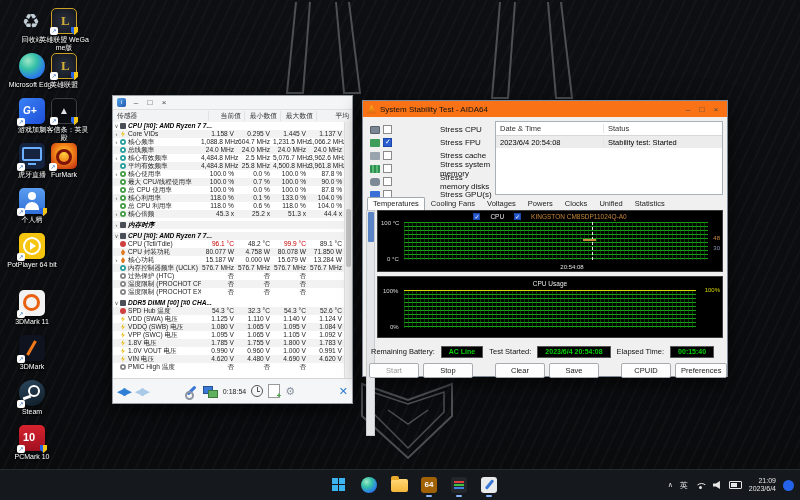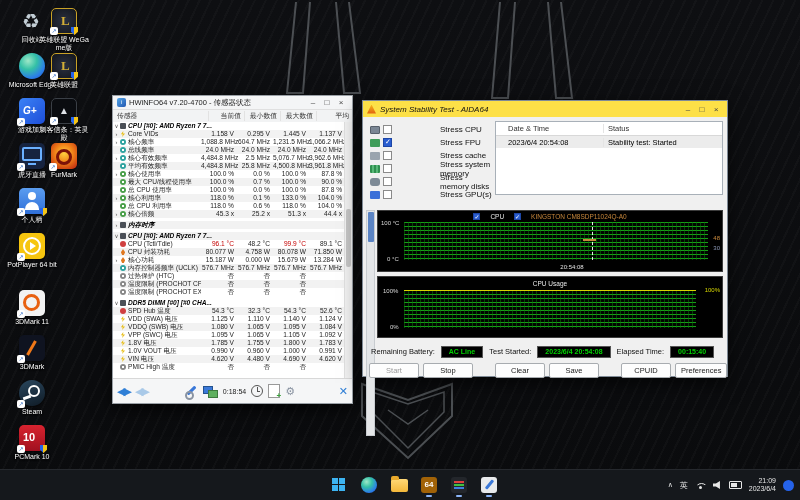--- a/index.html
+++ b/index.html
@@ -96,38 +96,38 @@
   #hw-time{font-size:7px;color:#222;}
   .clockico{width:12px;height:12px;border:1.5px solid #555;border-radius:50%;position:relative;box-sizing:border-box;}
   .clockico:before{content:"";position:absolute;width:1.5px;height:4px;background:#555;left:4.5px;top:1px;}
   .clockico:after{content:"";position:absolute;width:3.5px;height:1.5px;background:#555;left:4.5px;top:4.5px;}
   .repico{width:10px;height:12px;background:#fff;border:1px solid #999;position:relative;}
   .repico:after{content:"+";position:absolute;right:-2px;bottom:-3px;color:#3da23d;font-weight:bold;font-size:8px;}
   .gearico{color:#8a94a2;font-size:11px;}
   .xico{color:#2f7fd6;font-weight:bold;font-size:11px;margin-left:auto;}
   
   #aida{left:362px;top:100px;width:366px;height:277px;background:#f0f0f0;border:1px solid #7f8a96;}
-  #aida .tbar{height:16px;background:#fde047;font-size:8px;color:#111;font-style:italic;}
+  #aida .tbar{height:16px;background:#f97316;font-size:8px;color:#111;}
   #aida-appicon{width:9px;height:9px;margin-right:4px;background:linear-gradient(#f6b21b,#e06010);clip-path:polygon(50% 0,100% 100%,0 100%);}
   #stress{position:absolute;left:7px;top:22px;width:122px;}
   .strow{display:flex;align-items:center;height:13px;gap:3px;}
   .sico{width:10px;height:8px;border-radius:1px;flex:0 0 10px;}
   .sico.cpu{background:#7a8694;border:1px solid #57606b;box-sizing:border-box;}
   .sico.fpu{background:#3f9d5a;}
   .sico.cache{background:#9aa4ae;}
   .sico.memory{background:repeating-linear-gradient(90deg,#2f8f4f 0 2px,#57b877 2px 4px);}
   .sico.disk{background:#7d8a96;border-radius:3px;}
   .sico.gpu{background:#3a6fd8;}
   .cbx{width:9px;height:9px;border:1px solid #8a8a8a;background:#fff;box-sizing:border-box;flex:0 0 9px;position:relative;}
   .cbx.on{background:#2a5dd0;border-color:#1d46a6;}
   .cbx.on:before{content:"✓";position:absolute;color:#fff;font-size:7px;left:1px;top:-1px;}
   .strow .slab{font-size:8px;color:#111;margin-left:45px;}
   #log{position:absolute;left:132px;top:20px;width:228px;height:74px;background:#fff;border:1px solid #a8b0b8;box-sizing:border-box;}
   #log .lhead{display:flex;height:13px;border-bottom:1px solid #d8d8d8;font-size:7.5px;color:#333;align-items:center;}
-  #log .lc0{width:108px;padding-left:12px;border-right:1px solid #e4e4e4;box-sizing:border-box;}
+  #log .lc0{width:108px;padding-left:4px;border-right:1px solid #e4e4e4;box-sizing:border-box;}
   #log .lc1{flex:1;padding-left:4px;}
   .lrow{display:flex;height:12px;font-size:7.5px;align-items:center;background:#ececec;}
   
   #tabs{position:absolute;left:4px;top:96px;right:4px;height:13px;display:flex;font-size:7.5px;color:#222;}
   .tab{padding:1px 5px 0;border:1px solid transparent;border-bottom:none;cursor:pointer;white-space:nowrap;}
   .tab.active{background:#fff;border-color:#a0a8b0;border-radius:2px 2px 0 0;}
   
   #chart-scroll{position:absolute;left:3px;top:109px;width:9px;height:226px;background:#e4e6e8;border:1px solid #c8ccd0;box-sizing:border-box;}
   #chart-thumb{position:absolute;left:1px;top:1px;width:6px;height:30px;background:#5b84c4;border-radius:1px;}
   .cpanel{position:absolute;left:14px;width:346px;height:62px;background:#000;border:1px solid #3c3c3c;box-sizing:border-box;}
@@ -292,21 +292,20 @@
         <div class="ig furmark">
           <span class="ovl-arrow">↗</span>
         </div>
         <div class="dlabel">FurMark</div>
       </div>
     </div>
 
   <div class="win" id="hw">
     <div class="tbar">
       <div id="hw-appicon">i</div>
-      <div class="ttl">HWiNFO64 v7.20-4700 - 传感器状态</div>
       <div class="wbtn">–</div>
       <div class="wbtn">□</div>
       <div class="wbtn">×</div>
     </div>
     <div id="hw-cols">
       <span class="c0">传感器</span>
       <span class="cv">当前值</span>
       <span class="cv">最小数值</span>
       <span class="cv">最大数值</span>
       <span class="cv">平均</span>
@@ -635,20 +634,29 @@
         <span class="lc1">Status</span>
       </div>
       <div id="log-rows">
           <div class="lrow">
             <span class="lc0">2023/6/4 20:54:08</span>
             <span class="lc1">Stability test: Started</span>
           </div>
         </div>
     </div>
 
+    <div id="tabs">
+        <div class="tab active">Temperatures</div>
+        <div class="tab">Cooling Fans</div>
+        <div class="tab">Voltages</div>
+        <div class="tab">Powers</div>
+        <div class="tab">Clocks</div>
+        <div class="tab">Unified</div>
+        <div class="tab">Statistics</div>
+      </div>
 
     <div id="chart-scroll">
         <div id="chart-thumb"></div>
       </div>
 
     <div class="cpanel" id="cpanel-temp">
       <div class="legend">
         <span class="cbx on"></span>
         <span style="color:#e8e8e8">CPU</span>
         <span class="cbx on"></span>

